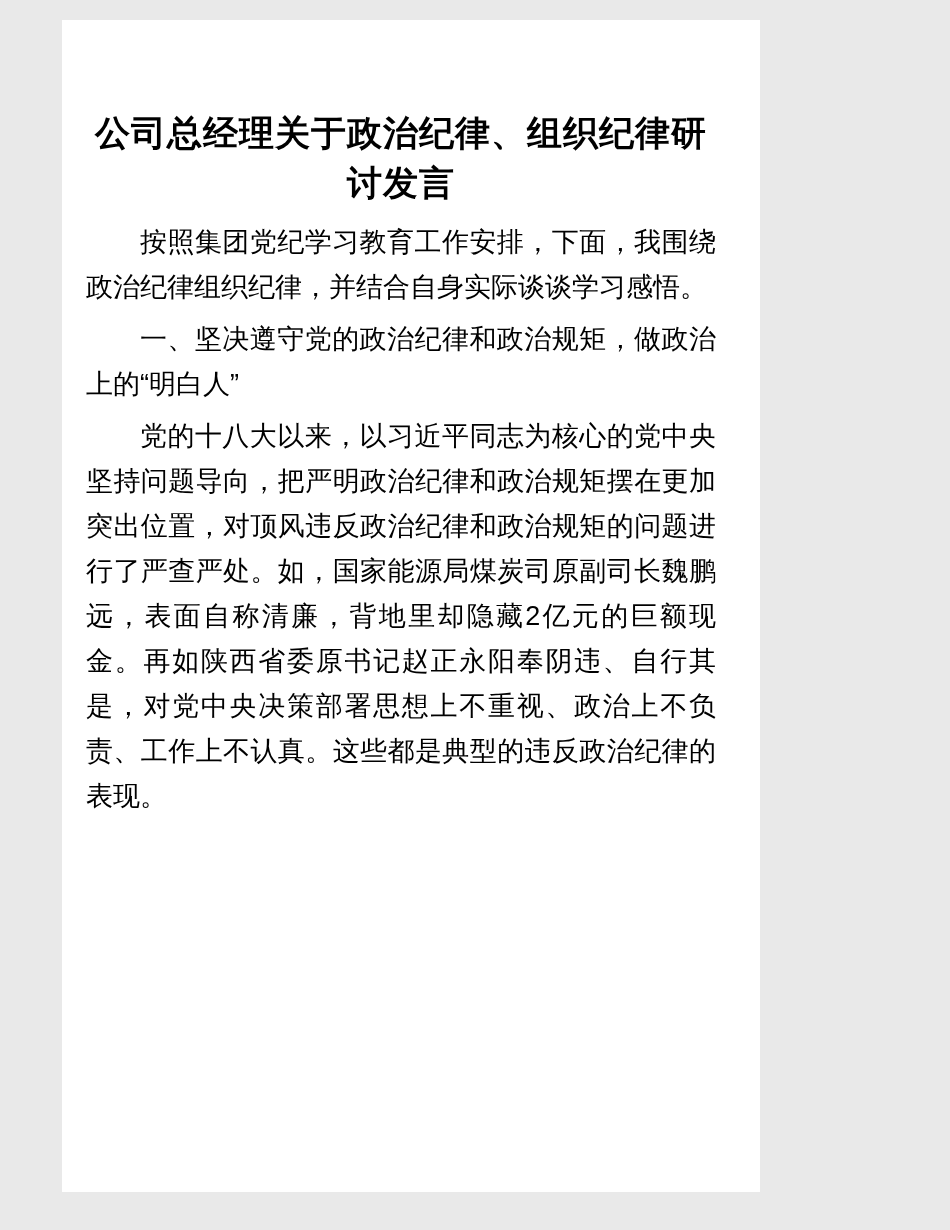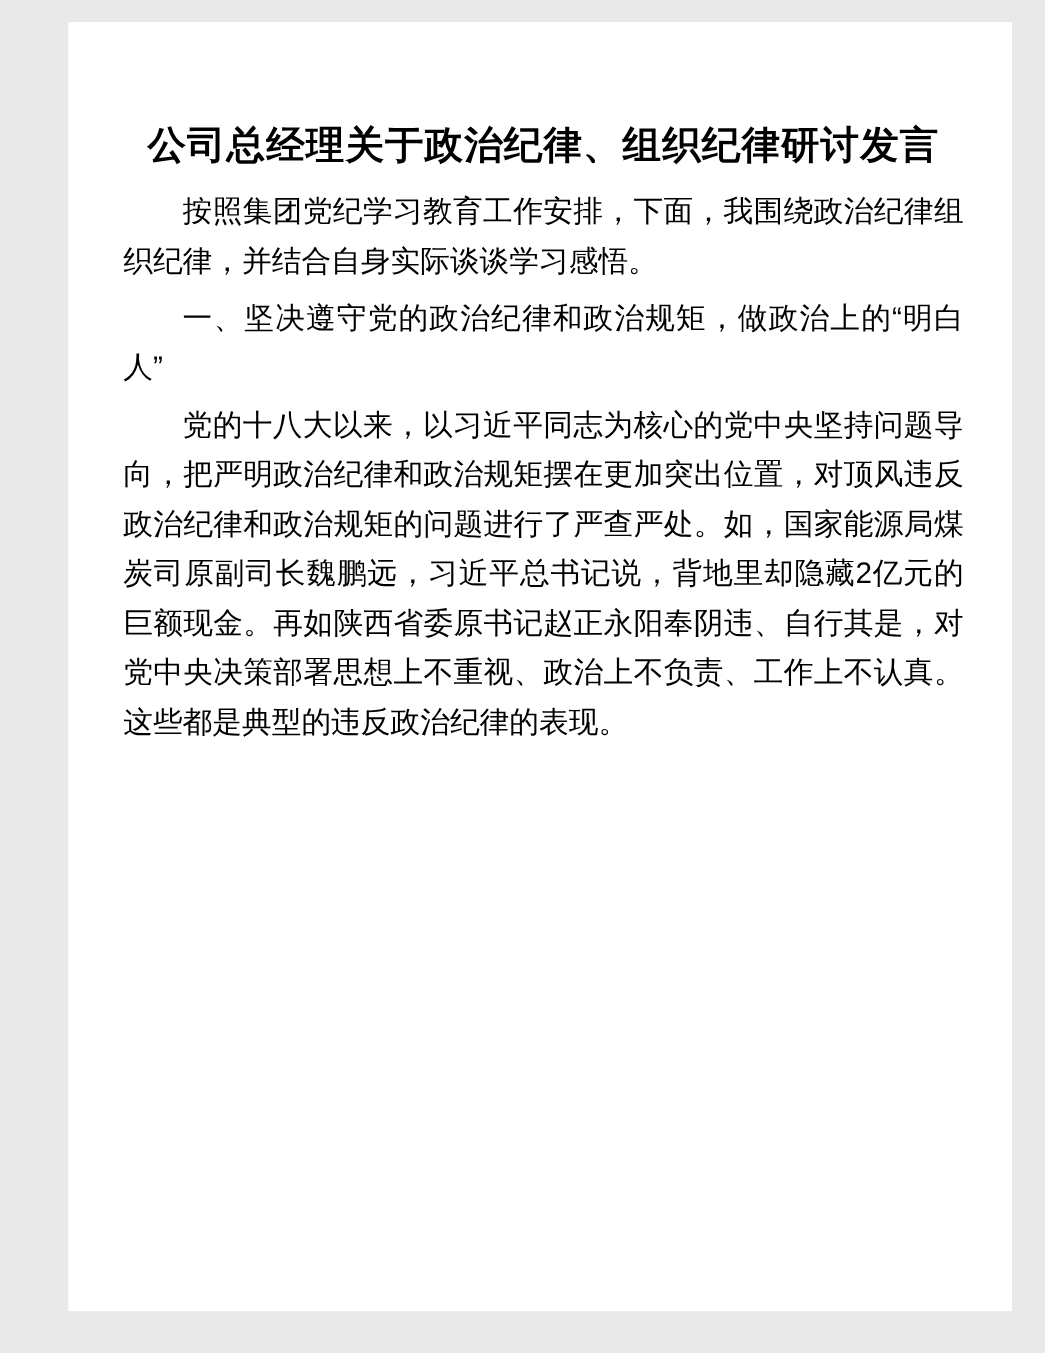--- a/index.html
+++ b/index.html
@@ -14,25 +14,25 @@
   .viewer {
     position: relative;
     width: 950px;
     height: 1230px;
     background: #e9e9e9;
   }
   .paper {
     position: absolute;
     left: 62px;
     top: 20px;
-    width: 858px;
+    width: 698px;
     height: 1172px;
     background: #ffffff;
     box-sizing: border-box;
-    padding: 88px 44px 0 50px;
+    padding: 88px 44px 0 24px;
   }
   .doc-title {
     font-size: 35px;
     line-height: 50px;
     font-weight: bold;
     text-align: center;
     color: #000000;
     letter-spacing: 1px;
   }
   .doc-body {
@@ -53,16 +53,16 @@
 </style>
 </head>
 <body>
 
 <div class="viewer">
   <div class="paper">
     <div class="doc-title">公司总经理关于政治纪律、组织纪律研讨发言</div>
     <div class="doc-body">
       <p>按照集团党纪学习教育工作安排，下面，我围绕政治纪律组织纪律，并结合自身实际谈谈学习感悟。</p>
       <p class="heading">一、坚决遵守党的政治纪律和政治规矩，做政治上的“明白人”</p>
-      <p>党的十八大以来，以习近平同志为核心的党中央坚持问题导向，把严明政治纪律和政治规矩摆在更加突出位置，对顶风违反政治纪律和政治规矩的问题进行了严查严处。如，国家能源局煤炭司原副司长魏鹏远，习近平总书记说，背地里却隐藏2亿元的巨额现金。再如陕西省委原书记赵正永阳奉阴违、自行其是，对党中央决策部署思想上不重视、政治上不负责、工作上不认真。这些都是典型的违反政治纪律的表现。</p>
+      <p>党的十八大以来，以习近平同志为核心的党中央坚持问题导向，把严明政治纪律和政治规矩摆在更加突出位置，对顶风违反政治纪律和政治规矩的问题进行了严查严处。如，国家能源局煤炭司原副司长魏鹏远，表面自称清廉，背地里却隐藏2亿元的巨额现金。再如陕西省委原书记赵正永阳奉阴违、自行其是，对党中央决策部署思想上不重视、政治上不负责、工作上不认真。这些都是典型的违反政治纪律的表现。</p>
     </div>
   </div>
 </div>
 
 </body></html>

